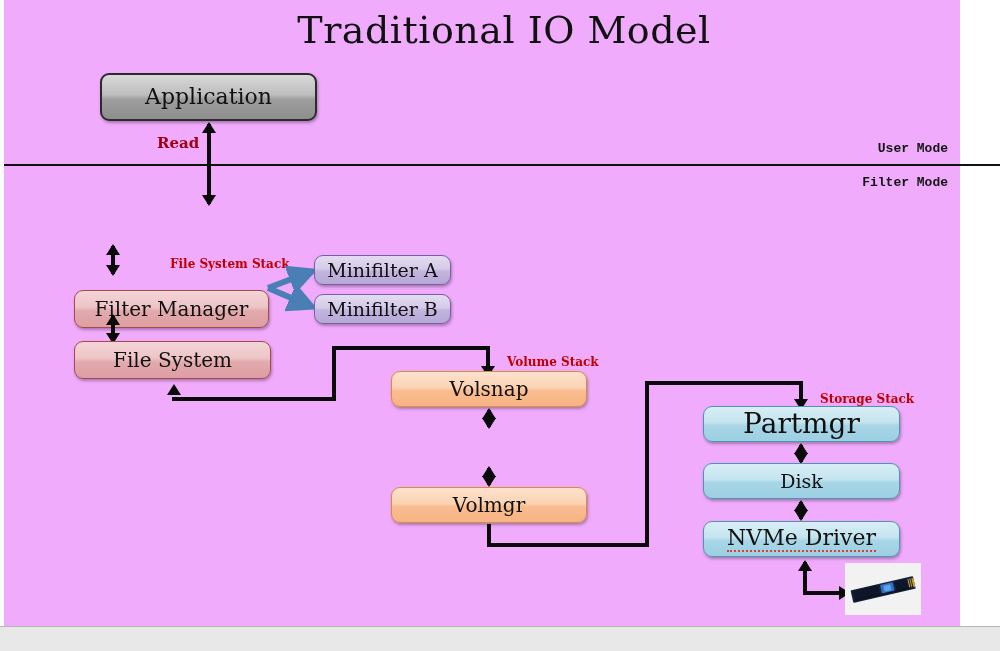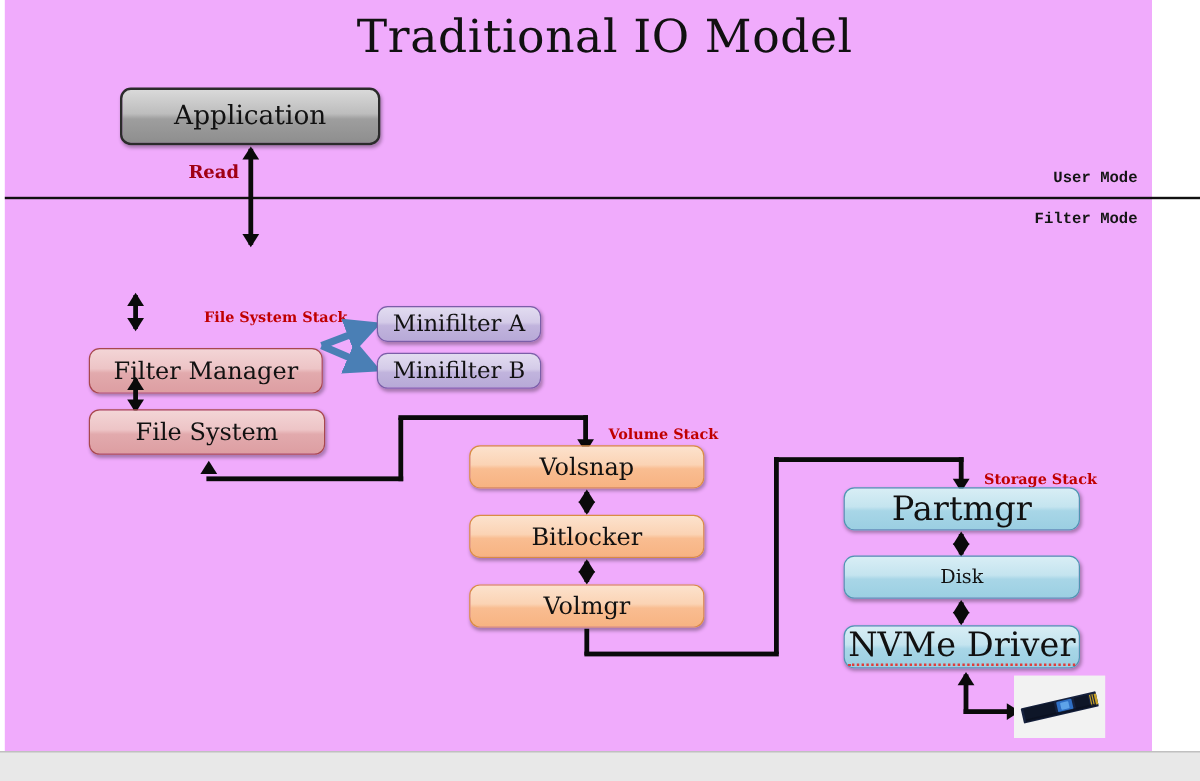--- a/index.html
+++ b/index.html
@@ -229,23 +229,20 @@
   <div class="stack-label" style="left:503px; top:355px;">Volume Stack</div>
 
   <div class="box box-orange" style="left:387px; top:371px; width:196px; height:36px; font-size:20px;">
     <span>Volsnap</span>
   </div>
 
   <div class="vline" style="left:483px; top:410px; height:17px;"></div>
   <div class="arrow-up" style="left:478px; top:408px;"></div>
   <div class="arrow-down" style="left:478px; top:418px;"></div>
 
-  <div class="box box-orange" style="left:387px; top:429px; width:196px; height:36px; font-size:20px;">
-    <span>Bitlocker</span>
-  </div>
 
   <div class="vline" style="left:483px; top:468px; height:17px;"></div>
   <div class="arrow-up" style="left:478px; top:466px;"></div>
   <div class="arrow-down" style="left:478px; top:476px;"></div>
 
   <div class="box box-orange" style="left:387px; top:487px; width:196px; height:36px; font-size:20px;">
     <span>Volmgr</span>
   </div>
 
   <div class="vline" style="left:483px; top:524px; height:22px;"></div>
@@ -258,29 +255,29 @@
   <div class="stack-label" style="left:816px; top:392px;">Storage Stack</div>
 
   <div class="box box-cyan" style="left:699px; top:406px; width:197px; height:36px; font-size:28px;">
     <span>Partmgr</span>
   </div>
 
   <div class="vline" style="left:795px; top:445px; height:17px;"></div>
   <div class="arrow-up" style="left:790px; top:443px;"></div>
   <div class="arrow-down" style="left:790px; top:453px;"></div>
 
-  <div class="box box-cyan" style="left:699px; top:463px; width:197px; height:36px; font-size:16px;">
+  <div class="box box-cyan" style="left:699px; top:463px; width:197px; height:36px; font-size:19px;">
     <span>Disk</span>
   </div>
 
   <div class="vline" style="left:795px; top:502px; height:17px;"></div>
   <div class="arrow-up" style="left:790px; top:500px;"></div>
   <div class="arrow-down" style="left:790px; top:510px;"></div>
 
-  <div class="box box-cyan" style="left:699px; top:521px; width:197px; height:36px; font-size:28px;">
+  <div class="box box-cyan" style="left:699px; top:521px; width:197px; height:36px; font-size:22px;">
     <span class="spell-underline">NVMe Driver</span>
   </div>
 
   <div class="vline" style="left:799px; top:562px; height:33px;"></div>
   <div class="arrow-up" style="left:794px; top:560px;"></div>
   <div class="hline" style="left:799px; top:591px; width:38px;"></div>
   <div class="arrow-right" style="left:835px; top:586px;"></div>
 
   <div id="ssd-image">
     <svg width="76" height="52" viewBox="0 0 76 52">

